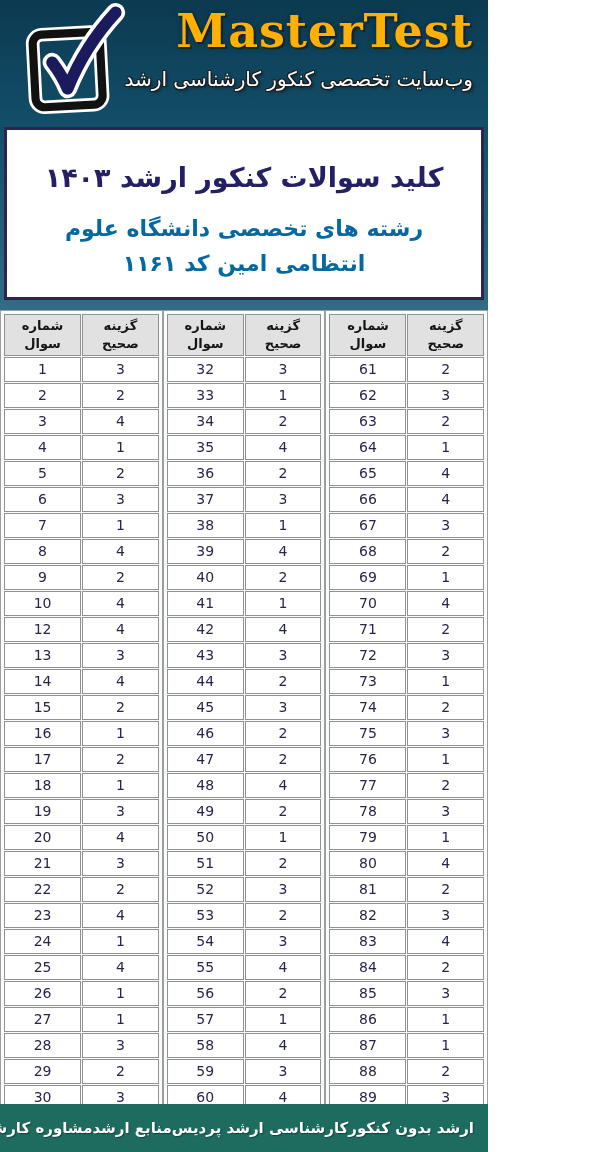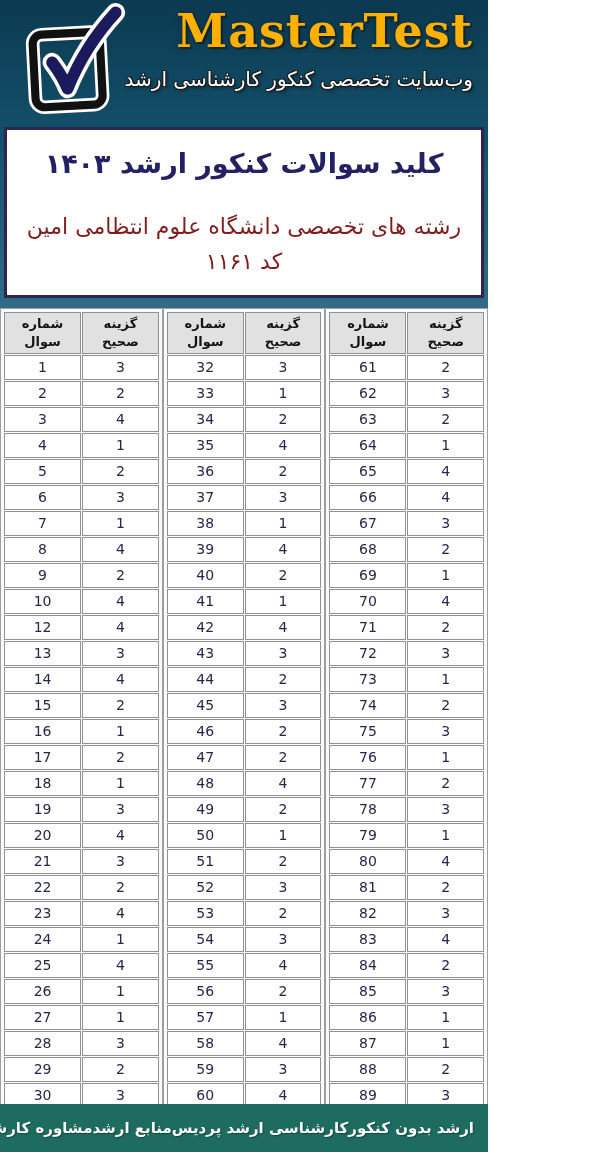--- a/index.html
+++ b/index.html
@@ -20,24 +20,24 @@
     text-shadow:2px 2px 0 rgba(20,20,20,.55), 0 0 6px rgba(0,0,0,.35);
   }
   .subtitle {
     margin-top:8px; font-size:20px; font-weight:normal; color:#ffffff;
     text-shadow:1px 1px 0 #1c1c1c, -1px 1px 0 #1c1c1c, 1px -1px 0 #1c1c1c, -1px -1px 0 #1c1c1c, 2px 2px 3px rgba(0,0,0,.5);
   }
 
   
   .title-box {
     margin:9px 4px 0 4px; background:#ffffff; border:3px solid #2d2452;
-    padding:14px 10px 16px 10px; text-align:center; direction:rtl;
+    padding:28px 10px 16px 10px; text-align:center; direction:rtl;
   }
   .title-line1 { font-size:27px; font-weight:bold; color:#232063; line-height:1.5; }
-  .title-line2 { font-size:22px; font-weight:normal; color:#7f1d1d; line-height:1.6; margin-top:24px; }
+  .title-line2 { font-size:22px; font-weight:bold; color:#0369a1; line-height:1.6; margin-top:12px; }
 
   
   .tables { display:flex; justify-content:center; margin-top:10px; }
   .table-wrap { background:#fbfbfb; border:1px solid #98a0a4; padding:2px; height:858px; }
   table { border-collapse:separate; border-spacing:1px; background:#fbfbfb; }
   th, td { border:1px solid #8f9193; width:82px; text-align:center; vertical-align:middle; }
   th {
     background:#e1e1e1; color:#151515; font-size:13px; font-weight:bold;
     height:42px; line-height:1.35; white-space:pre-line; direction:rtl;
   }

